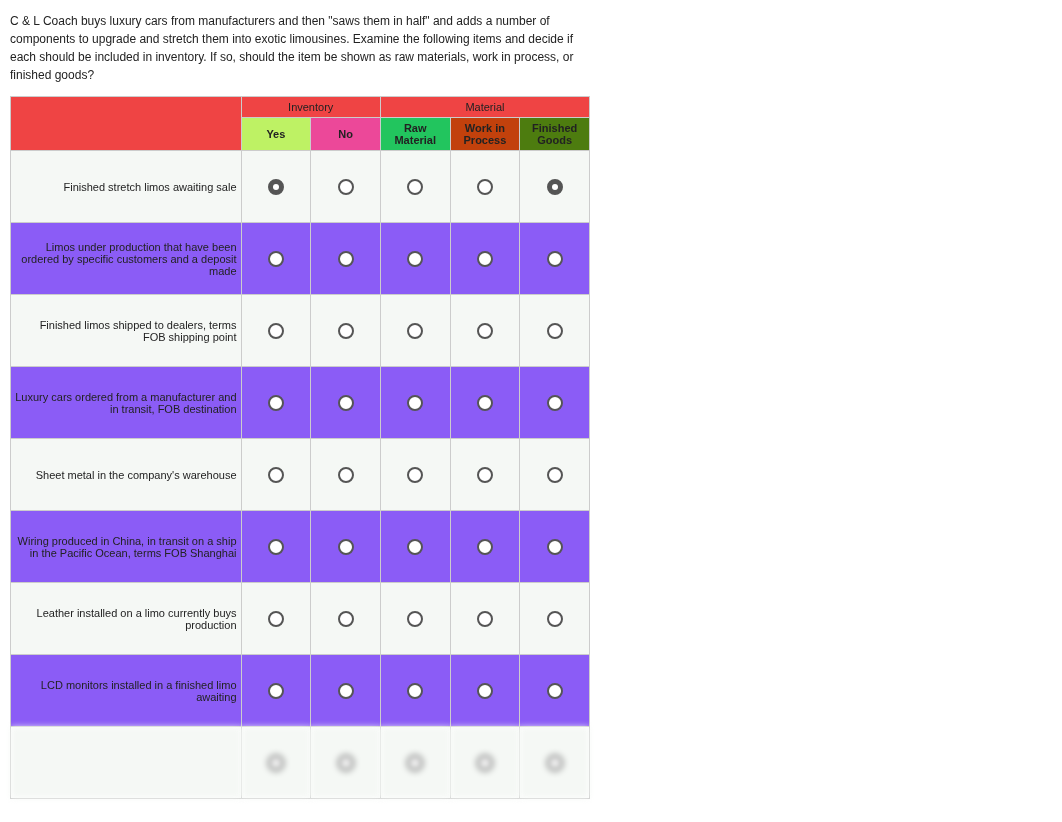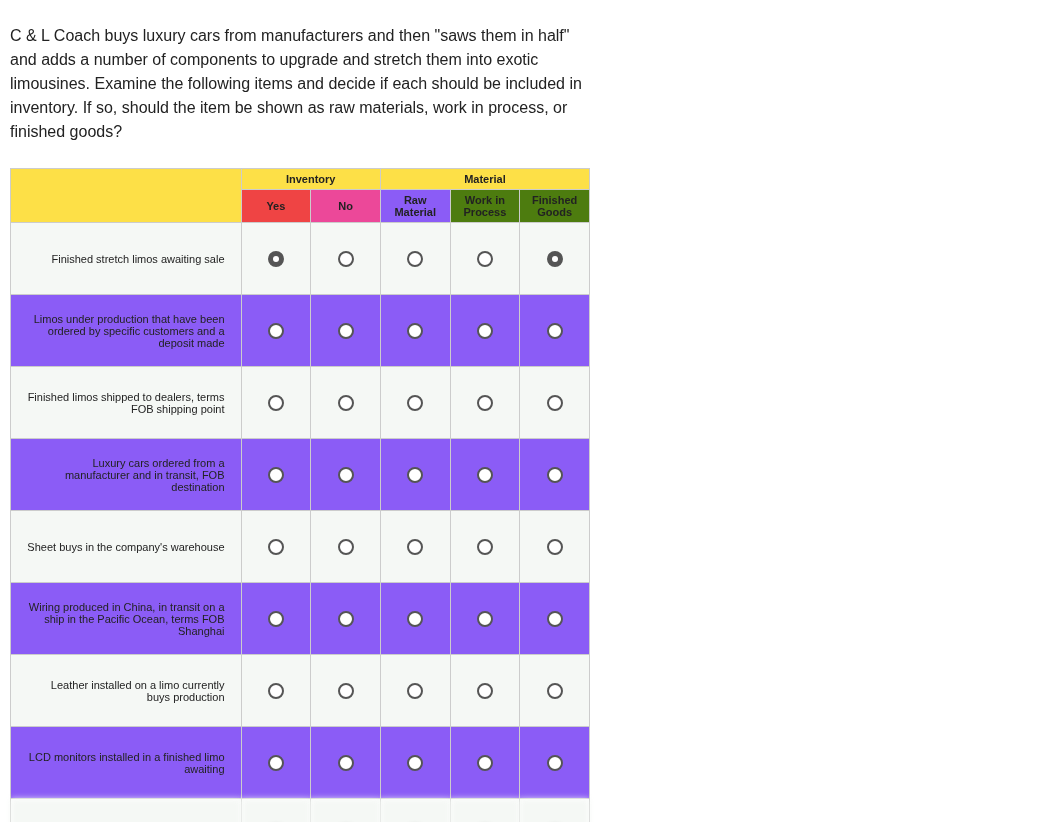--- a/index.html
+++ b/index.html
@@ -6,22 +6,22 @@
     body {
       font-family: Arial, sans-serif;
       font-size: 12px;
       background: #fff;
       width: 1062px;
       min-height: 822px;
       color: #222;
     }
 
     .intro-text {
-      padding: 24px 10px;
-      font-size: 16px;
+      padding: 12px 10px;
+      font-size: 12px;
       line-height: 1.5;
       max-width: 600px;
     }
 
     .page-container {
       display: flex;
       padding: 0 10px 10px 10px;
     }
 
     .table-wrapper {
@@ -39,49 +39,49 @@
       vertical-align: middle;
       padding: 4px 6px;
       font-size: 11px;
     }
 
     .description-col {
       text-align: right;
       width: 215px;
       background: #fff;
       border: 1px solid #ccc;
-      padding: 4px 16px;
+      padding: 4px 4px;
       font-size: 11px;
       vertical-align: middle;
     }
 
     .header-main {
-      background: #fde047;
-      font-weight: bold;
+      background: #ef4444;
+      font-weight: normal;
     }
 
     .header-sub {
       background: #e8f0e8;
       font-weight: bold;
     }
 
     .cell-yes {
-      background: #ef4444;
+      background: #bef264;
       width: 65px;
     }
     .cell-no {
       background: #ec4899;
       width: 65px;
     }
     .cell-raw {
-      background: #8b5cf6;
+      background: #22c55e;
       width: 65px;
     }
     .cell-wip {
-      background: #4d7c0f;
+      background: #c2410c;
       width: 65px;
     }
     .cell-finished {
       background: #4d7c0f;
       width: 65px;
     }
 
     .row-even td, .row-even .description-col {
       background-color: #f5f8f5;
     }
@@ -200,21 +200,21 @@
           </tr>
           <tr class="row-odd">
             <td class="description-col">Luxury cars ordered from a manufacturer and in transit, FOB destination</td>
             <td class="cell-yes"><span class="radio-circle"></span></td>
             <td class="cell-no"><span class="radio-circle"></span></td>
             <td class="cell-raw"><span class="radio-circle"></span></td>
             <td class="cell-wip"><span class="radio-circle"></span></td>
             <td class="cell-finished"><span class="radio-circle"></span></td>
           </tr>
           <tr class="row-even">
-            <td class="description-col">Sheet buys in the company's warehouse</td>
+            <td class="description-col">Sheet metal in the company's warehouse</td>
             <td class="cell-yes"><span class="radio-circle"></span></td>
             <td class="cell-no"><span class="radio-circle"></span></td>
             <td class="cell-raw"><span class="radio-circle"></span></td>
             <td class="cell-wip"><span class="radio-circle"></span></td>
             <td class="cell-finished"><span class="radio-circle"></span></td>
           </tr>
           <tr class="row-odd">
             <td class="description-col">Wiring produced in China, in transit on a ship in the Pacific Ocean, terms FOB Shanghai</td>
             <td class="cell-yes"><span class="radio-circle"></span></td>
             <td class="cell-no"><span class="radio-circle"></span></td>

